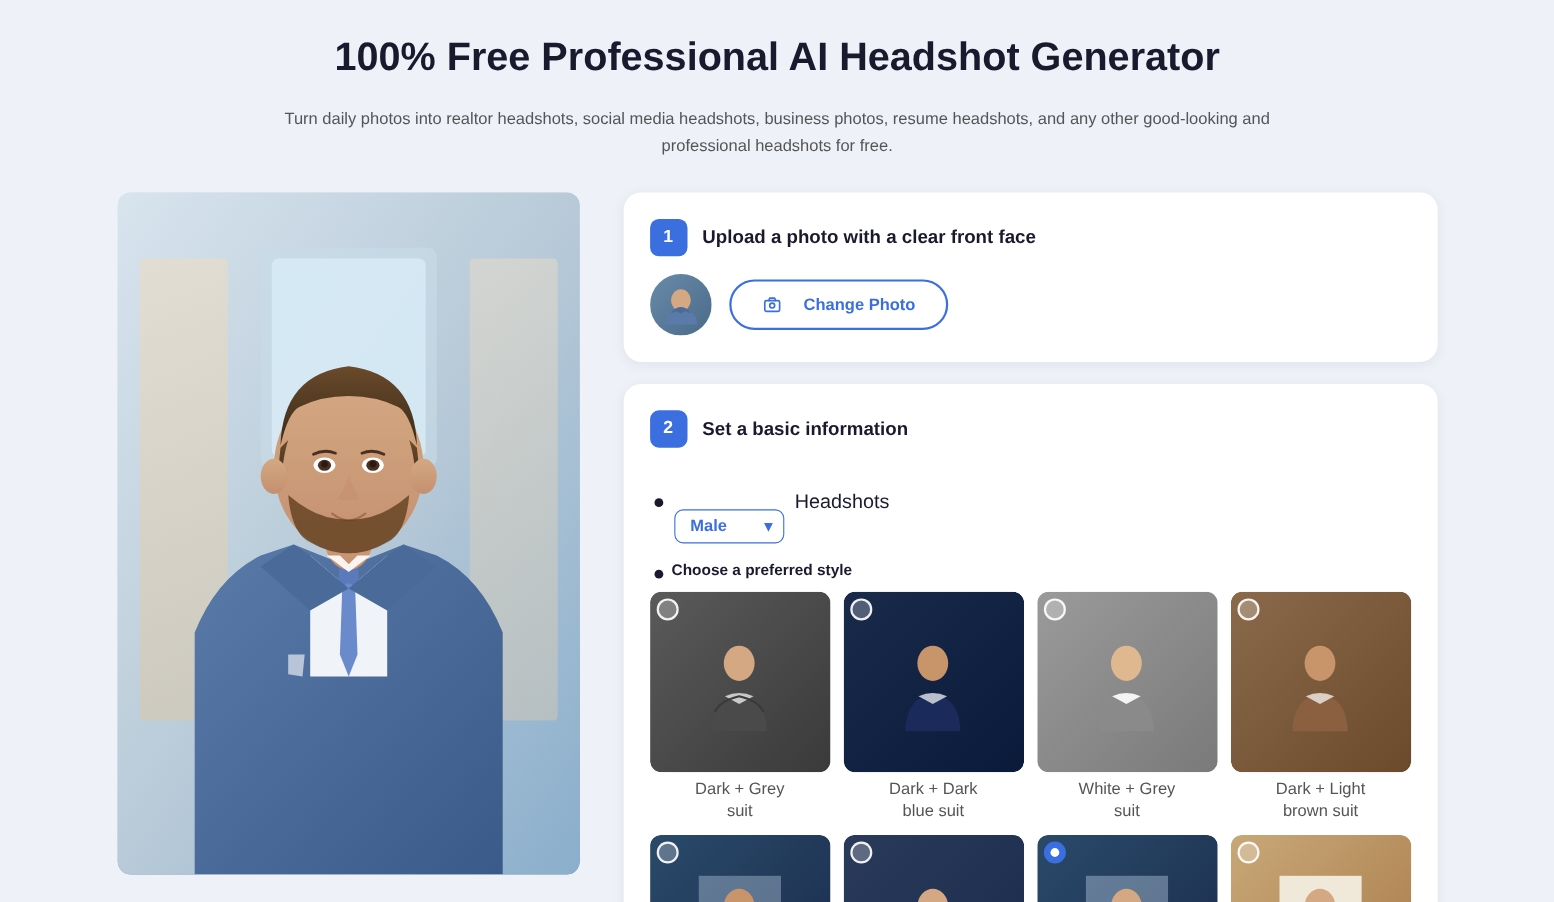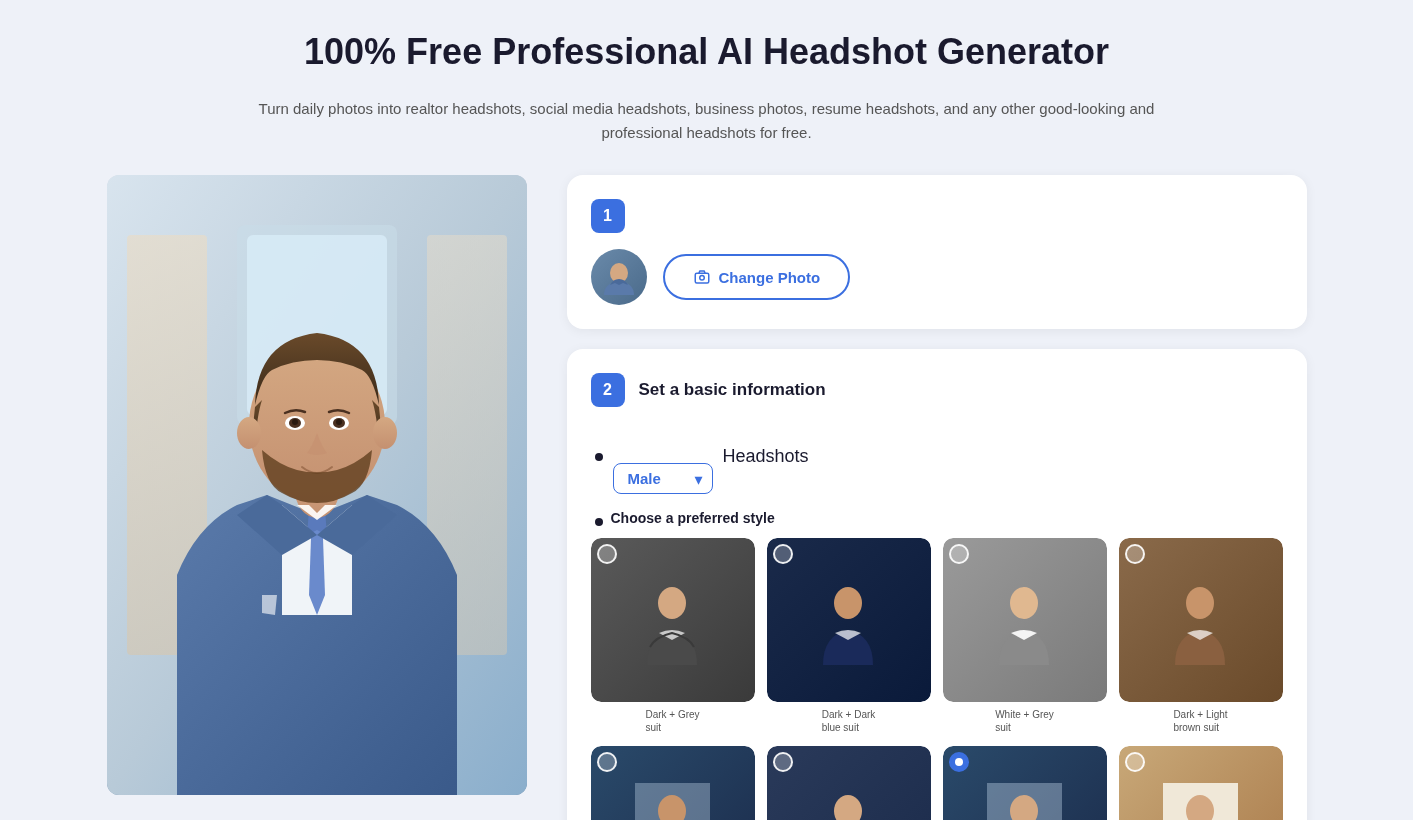--- a/index.html
+++ b/index.html
@@ -92,21 +92,21 @@
       width: 100%;
       height: 100%;
       background: linear-gradient(135deg, #6a8aaa, #4a6a8a);
       display: flex;
       align-items: center;
       justify-content: center;
     }
     .change-photo-btn {
       display: flex;
       align-items: center;
-      gap: 8px;
+      gap: 20px;
       padding: 12px 28px;
       border: 2px solid #3b6fe0;
       border-radius: 50px;
       background: white;
       color: #3b6fe0;
       font-size: 15px;
       font-weight: 600;
       cursor: pointer;
       transition: background 0.2s;
     }
@@ -215,23 +215,23 @@
       background: #3b6fe0;
     }
     .style-radio.selected::after {
       content: '';
       width: 8px;
       height: 8px;
       border-radius: 50%;
       background: white;
     }
     .style-label {
-      font-size: 10px;
+      font-size: 15px;
       color: #555;
-      text-align: left;
+      text-align: center;
       line-height: 1.3;
     }
 
     
     .fake-photo {
       width: 420px;
       height: 620px;
       border-radius: 12px;
       overflow: hidden;
       background: linear-gradient(160deg, #d4dde8 0%, #b8c6d4 20%, #9ab0c4 50%, #7a98b4 80%, #6a8aa8 100%);
@@ -350,20 +350,21 @@
         <path d="M190 330 L210 345 L230 330 L218 330 L210 338 L202 330 Z" fill="white" opacity="0.9"></path>
       </svg>
     </div>
   </div>
 
   <div class="right-panel">
 
     <div class="card">
       <div class="step-header">
         <div class="step-badge">1</div>
+        <span class="step-title">Upload a photo with a clear front face</span>
       </div>
       <div class="upload-row">
         <div class="avatar-circle">
           <div class="avatar-inner">
             <svg width="40" height="40" viewBox="0 0 40 40" xmlns="http://www.w3.org/2000/svg">
               <ellipse cx="20" cy="16" rx="9" ry="10" fill="#d4a882"></ellipse>
               <path d="M5 38 Q5 26 20 24 Q35 26 35 38 Z" fill="#5a7aaa"></path>
               <path d="M11 28 L16 26 L20 28 L24 26 L29 28 Q26 22 20 22 Q14 22 11 28 Z" fill="#4a6a9a"></path>
             </svg>
           </div>

